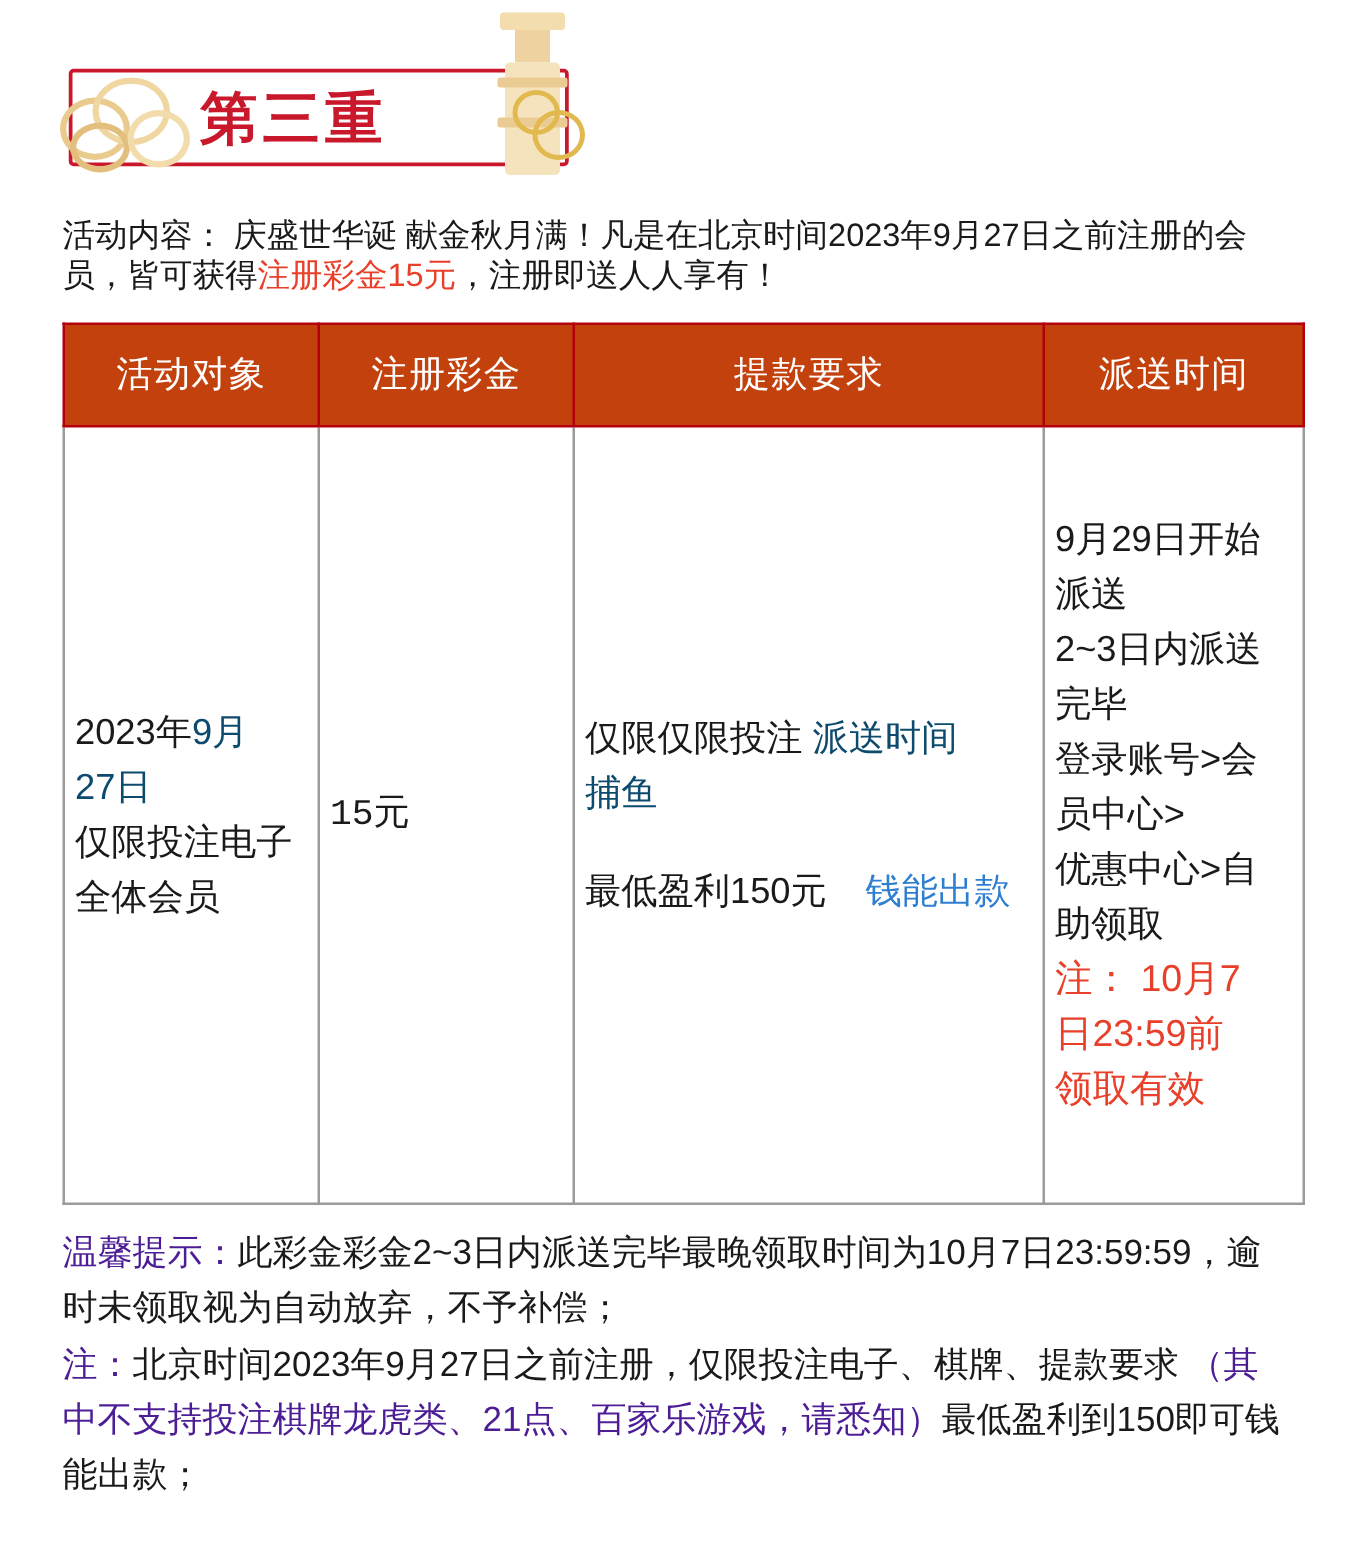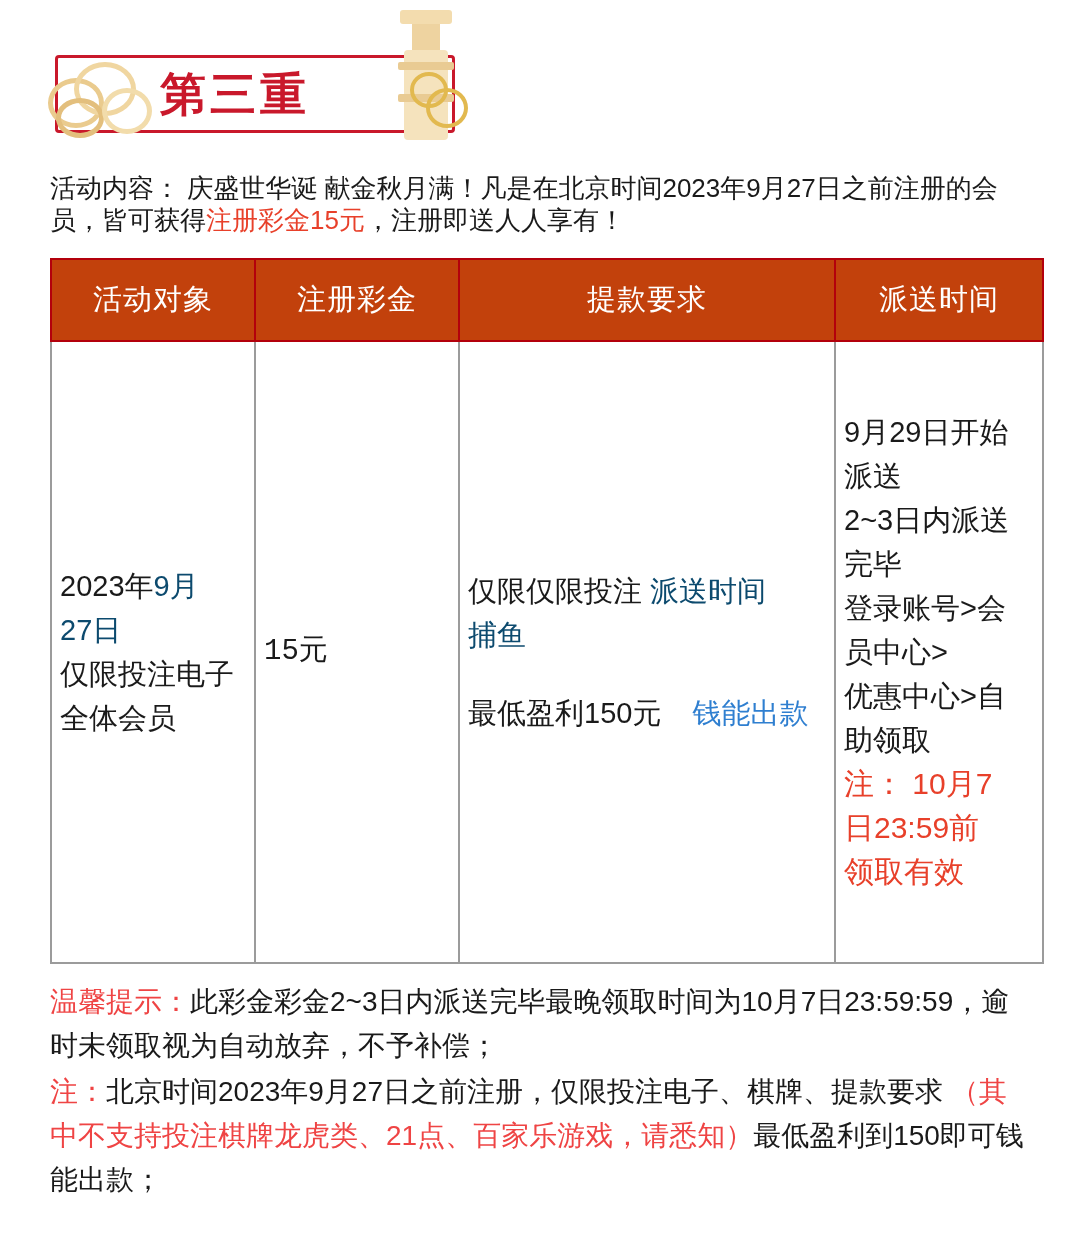--- a/index.html
+++ b/index.html
@@ -175,21 +175,21 @@
     font-size: 30px;
   }
 
   
   .notes {
     margin: 16px 50px 0 50px;
     font-size: 28px;
     line-height: 44px;
     color: #1a1a1a;
   }
-  .notes .lbl { color: #ef4444; }
+  .notes .lbl { color: #4c1d95; }
   .notes p { margin: 0 0 2px 0; }
 </style>
 </head>
 <body>
 
 <div class="page">
 
   <div class="banner">
     <div class="banner-frame"></div>
     <div class="cloud-left">

